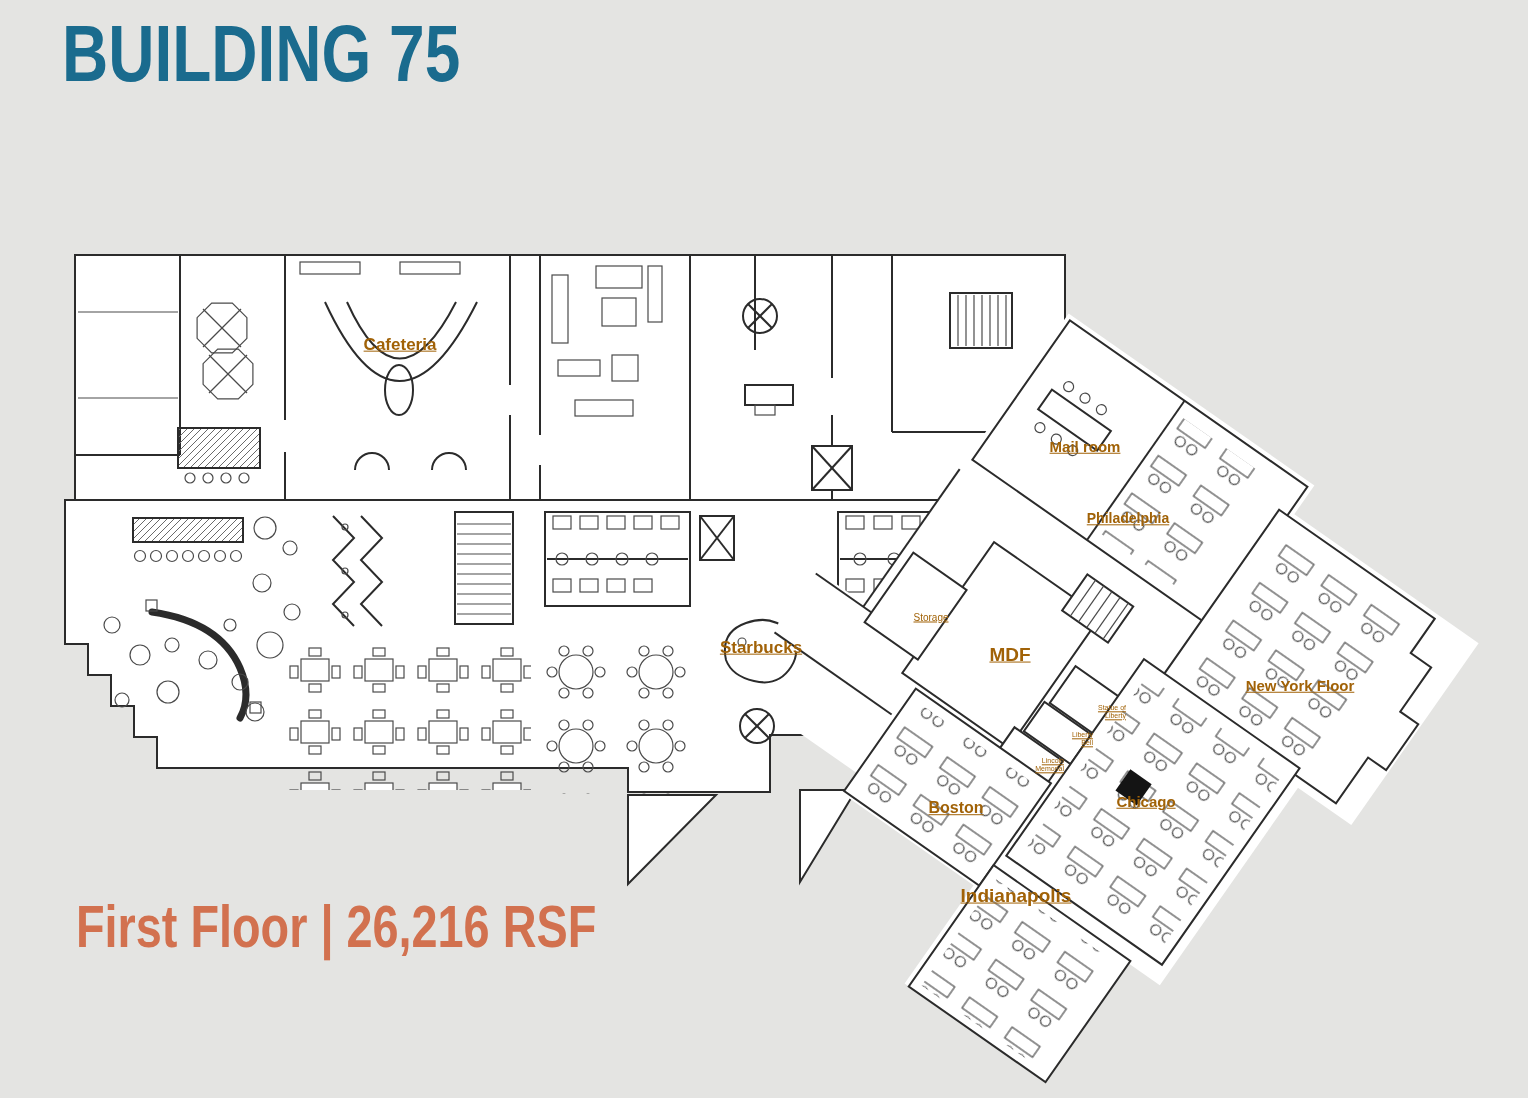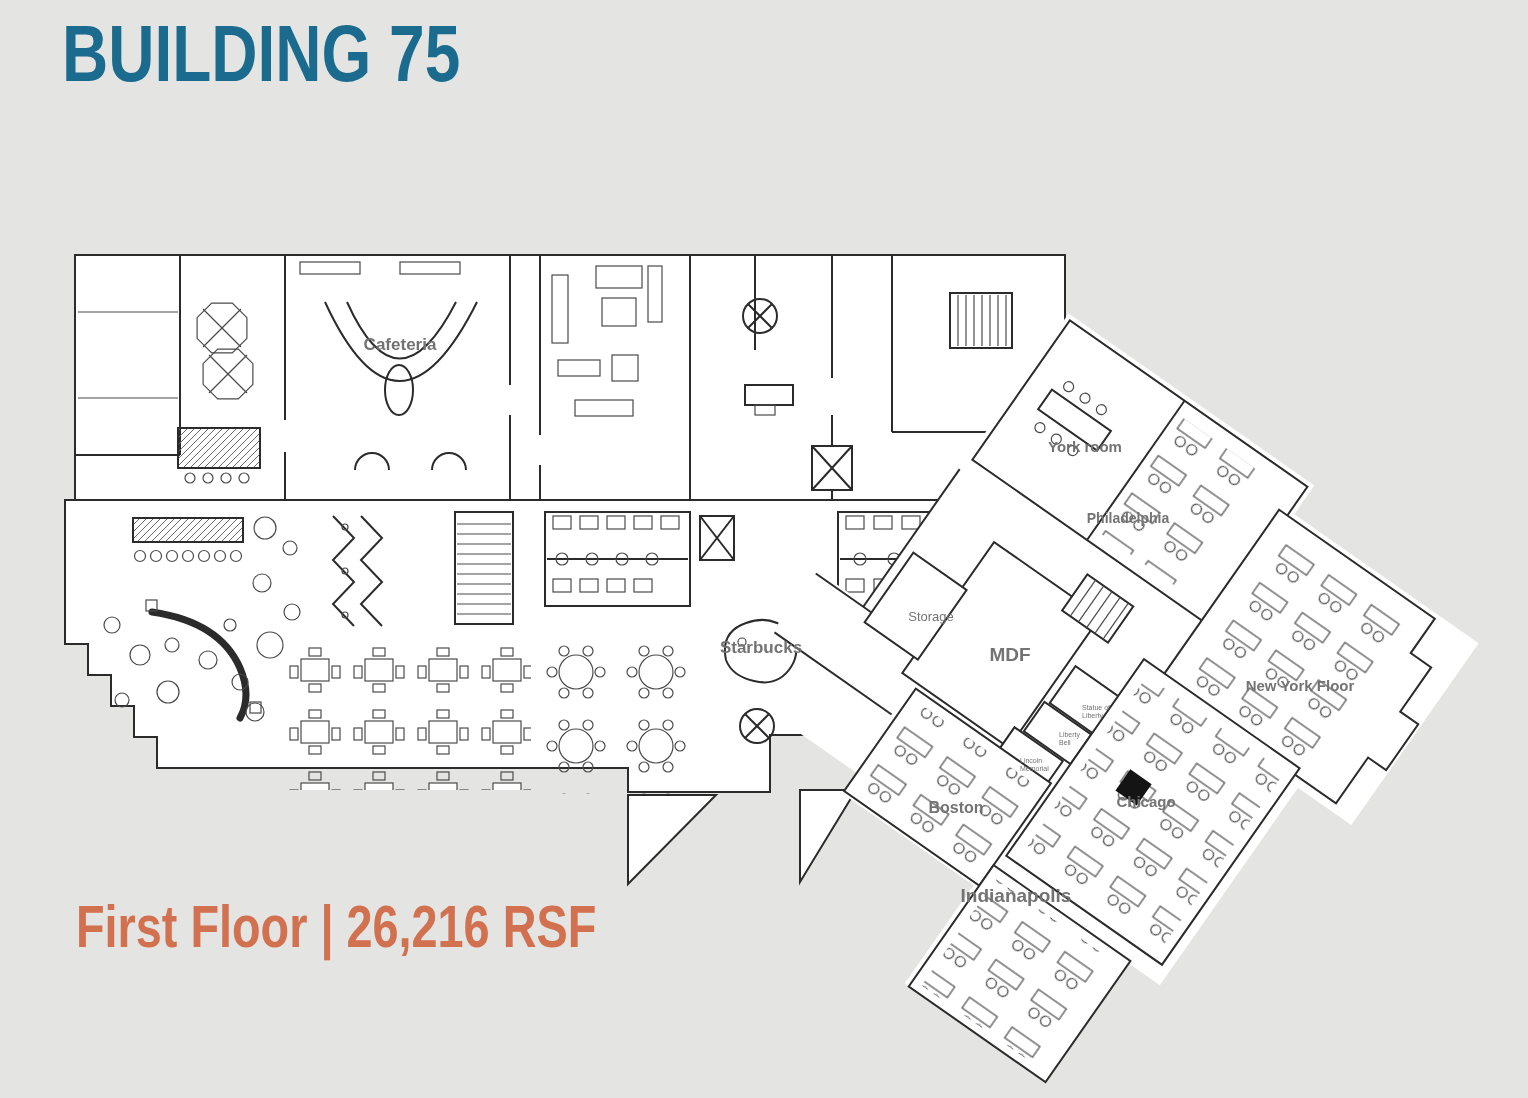--- a/index.html
+++ b/index.html
@@ -22,22 +22,23 @@
     font-size:80px; font-weight:800; color:#1a6b8e; letter-spacing:0px;
     transform:scaleX(0.80); transform-origin:left top; white-space:nowrap;
   }
   .page-caption {
     position:absolute; left:76px; top:892px;
     font-size:60px; font-weight:800; color:#d2714f;
     transform:scaleX(0.78); transform-origin:left top; white-space:nowrap;
   }
   .room-label {
     position:absolute; transform:translate(-50%,-50%);
-    color:#737373; font-weight:700; white-space:nowrap; text-align:left;
+    color:#a16207; font-weight:700; white-space:nowrap; text-align:right;
     line-height:1.1;
+    text-decoration:underline;
   }
   .room-label.tiny { font-weight:400; white-space:normal; }
 </style>
 </head>
 <body>
 
 <div class="canvas">
 
 <svg class="plan" width="1528" height="1098" viewBox="0 0 1528 1098">
   <defs>
@@ -316,23 +317,23 @@
 
     <rect class="w" x="0" y="295" width="165" height="125"></rect>
     <rect x="10" y="305" width="146" height="106" fill="url(#desks)"></rect>
 
     <rect class="w" x="165" y="395" width="167" height="148"></rect>
     <rect x="175" y="405" width="148" height="130" fill="url(#desks)"></rect>
   </g>
 </svg>
 
 <div class="room-label" style="left:400px;top:345px;font-size:17px">Cafeteria</div>
-<div class="room-label" style="left:1085px;top:447px;font-size:15px">York room</div>
+<div class="room-label" style="left:1085px;top:447px;font-size:15px">Mail room</div>
 <div class="room-label" style="left:1128px;top:519px;font-size:14px">Philadelphia</div>
-<div class="room-label tiny" style="left:931px;top:617px;font-size:13px">Storage</div>
+<div class="room-label tiny" style="left:931px;top:617px;font-size:10px">Storage</div>
 <div class="room-label" style="left:1010px;top:655px;font-size:19px">MDF</div>
 <div class="room-label" style="left:761px;top:648px;font-size:17px">Starbucks</div>
 <div class="room-label" style="left:1300px;top:686px;font-size:15px">New York Floor</div>
 <div class="room-label tiny" style="left:1104px;top:712px;font-size:7px;width:44px">Statue of Liberty</div>
 <div class="room-label tiny" style="left:1076px;top:739px;font-size:7px;width:34px">Liberty Bell</div>
 <div class="room-label tiny" style="left:1042px;top:765px;font-size:7px;width:44px">Lincoln Memorial</div>
 <div class="room-label" style="left:1146px;top:802px;font-size:15px">Chicago</div>
 <div class="room-label" style="left:956px;top:808px;font-size:16px">Boston</div>
 <div class="room-label" style="left:1016px;top:896px;font-size:19px">Indianapolis</div>
 

